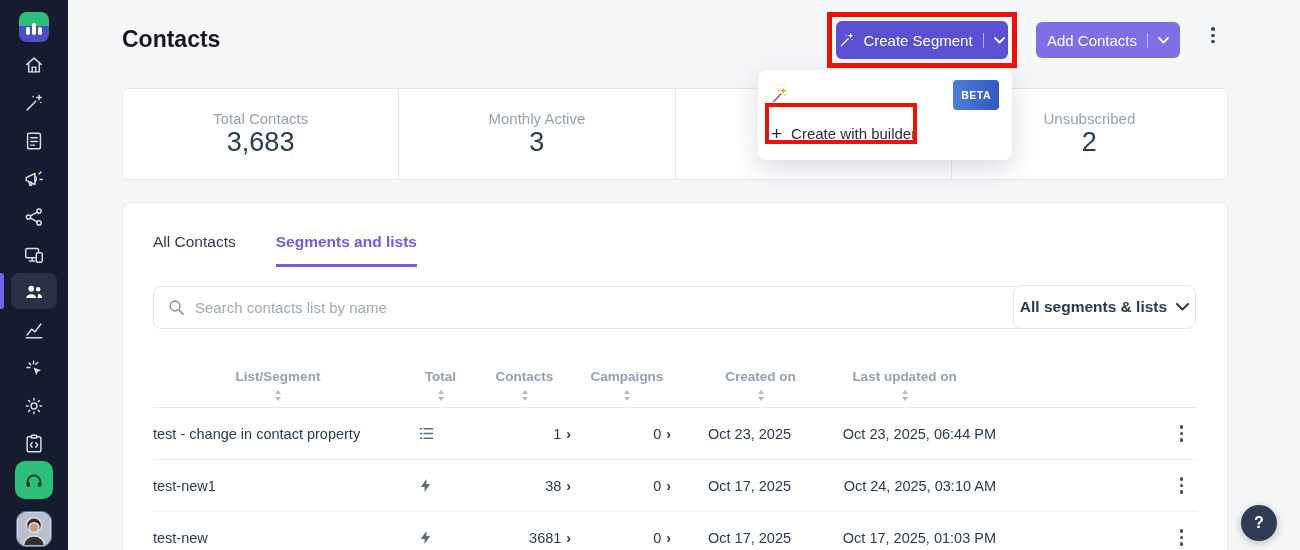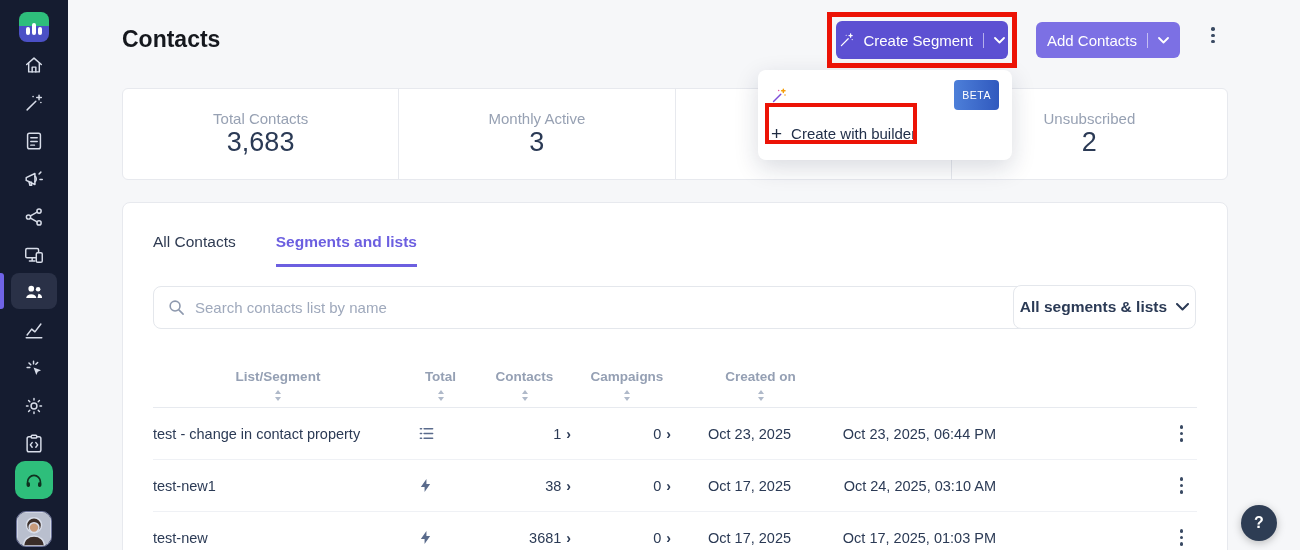--- a/index.html
+++ b/index.html
@@ -36,21 +36,21 @@
   .kebab-top { position:absolute; left:1211px; top:26px; z-index:10; }
   
   .redbox { position:absolute; border:5px solid #EC1306; z-index:25; pointer-events:none; }
   .redbox1 { left:827px; top:12px; width:190px; height:56px; }
   .redbox2 { left:765px; top:103px; width:152px; height:41px; border-width:4px; }
   
   .dropdown { position:absolute; left:758px; top:70px; width:254px; background:#fff; border-radius:8px;
     box-shadow:0 8px 24px rgba(20,30,60,.16); z-index:15; padding:6px 0 8px 0; }
   .dd-item { height:38px; display:flex; align-items:center; gap:9px; padding:0 13px; cursor:pointer; font-size:15px; color:#22304A; }
   .badge { margin-left:auto; background:linear-gradient(90deg,#4D7FD9,#3059BE); color:#fff; font-size:10.5px;
-    font-weight:400; letter-spacing:.5px; padding:9px 8px; border-radius:4px; }
+    font-weight:700; letter-spacing:.5px; padding:9px 8px; border-radius:4px; }
   .plus-ic { font-size:19px; font-weight:500; color:#1F2C43; line-height:1; }
   
   .stats-card { position:absolute; left:122px; top:88px; width:1106px; height:92px; background:#fff;
     border:1px solid #E7E9EE; border-radius:6px; display:flex; z-index:2; }
   .stat { flex:1; display:flex; flex-direction:column; align-items:center; justify-content:center; }
   .stat:not(:last-child) { border-right:1px solid #E7E9EE; }
   .stat .lbl { font-size:15px; color:#97A1B3; }
   .stat .val { font-size:27px; color:#2B3A55; }
   
   .main-card { position:absolute; left:122px; top:202px; width:1106px; height:380px; background:#fff;
@@ -316,20 +316,27 @@
             <i class="dn"></i>
           </span>
         </div>
       <div class="th c5">
           <span>Created on</span>
           <span class="sort">
             <i class="up"></i>
             <i class="dn"></i>
           </span>
         </div>
+      <div class="th r">
+          <span>Last updated on</span>
+          <span class="sort">
+            <i class="up"></i>
+            <i class="dn"></i>
+          </span>
+        </div>
       <div class="th"></div>
     </div>
 
     <div class="trow">
       <div class="td">test - change in contact property</div>
       <div class="td type">
         <svg width="15" height="15" viewBox="0 0 16 16">
             <path d="M1.5 3h1.2M1.5 8h1.2M1.5 13h1.2M5.5 3h9M5.5 8h9M5.5 13h9"></path>
           </svg>
       </div>

